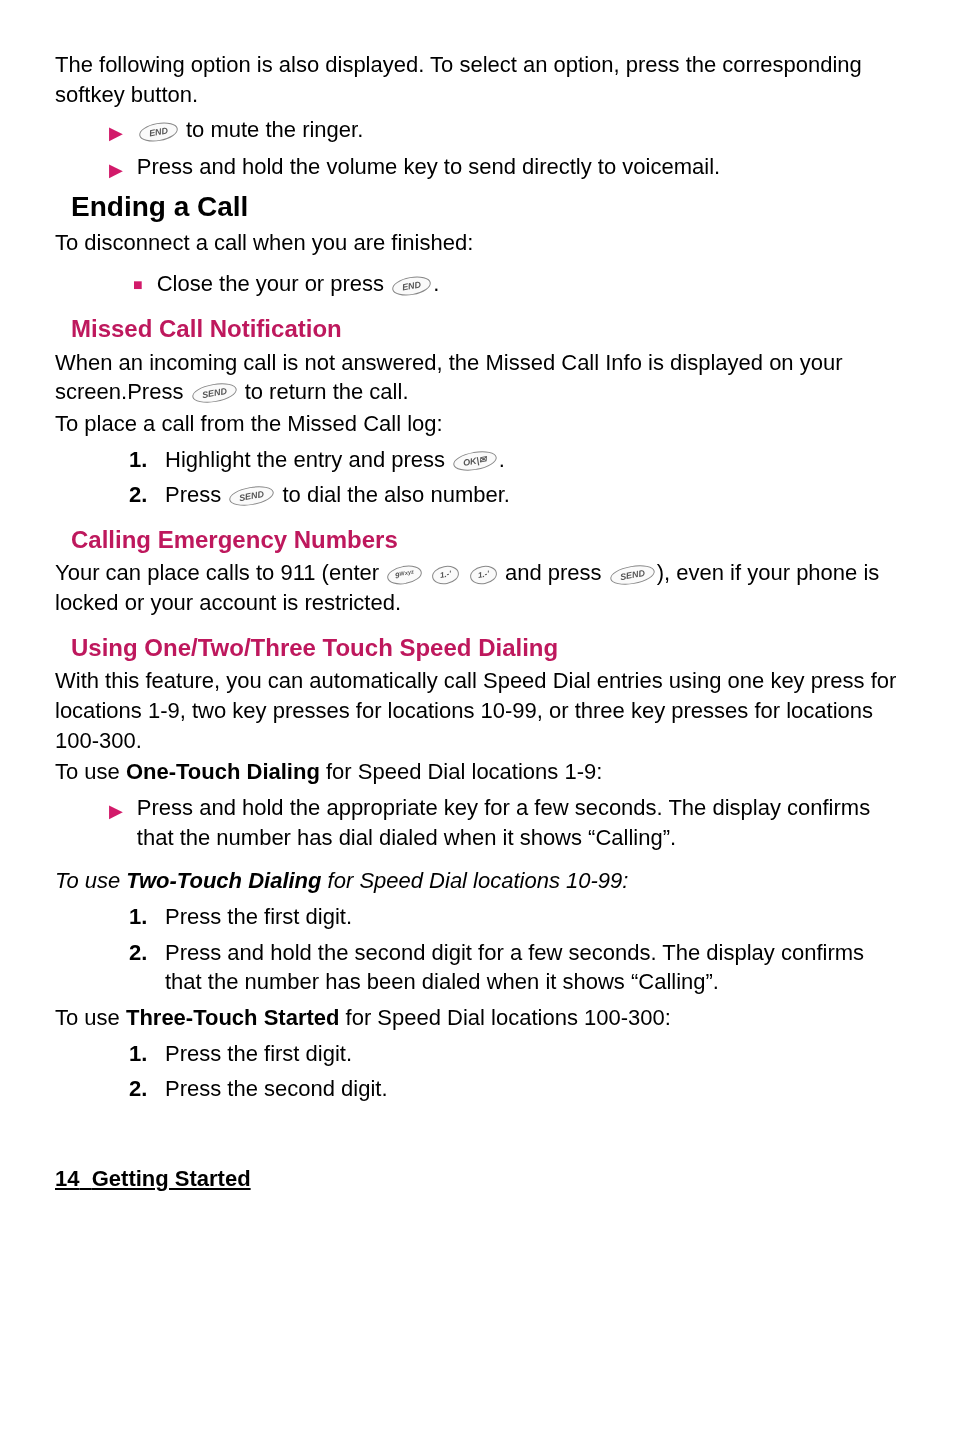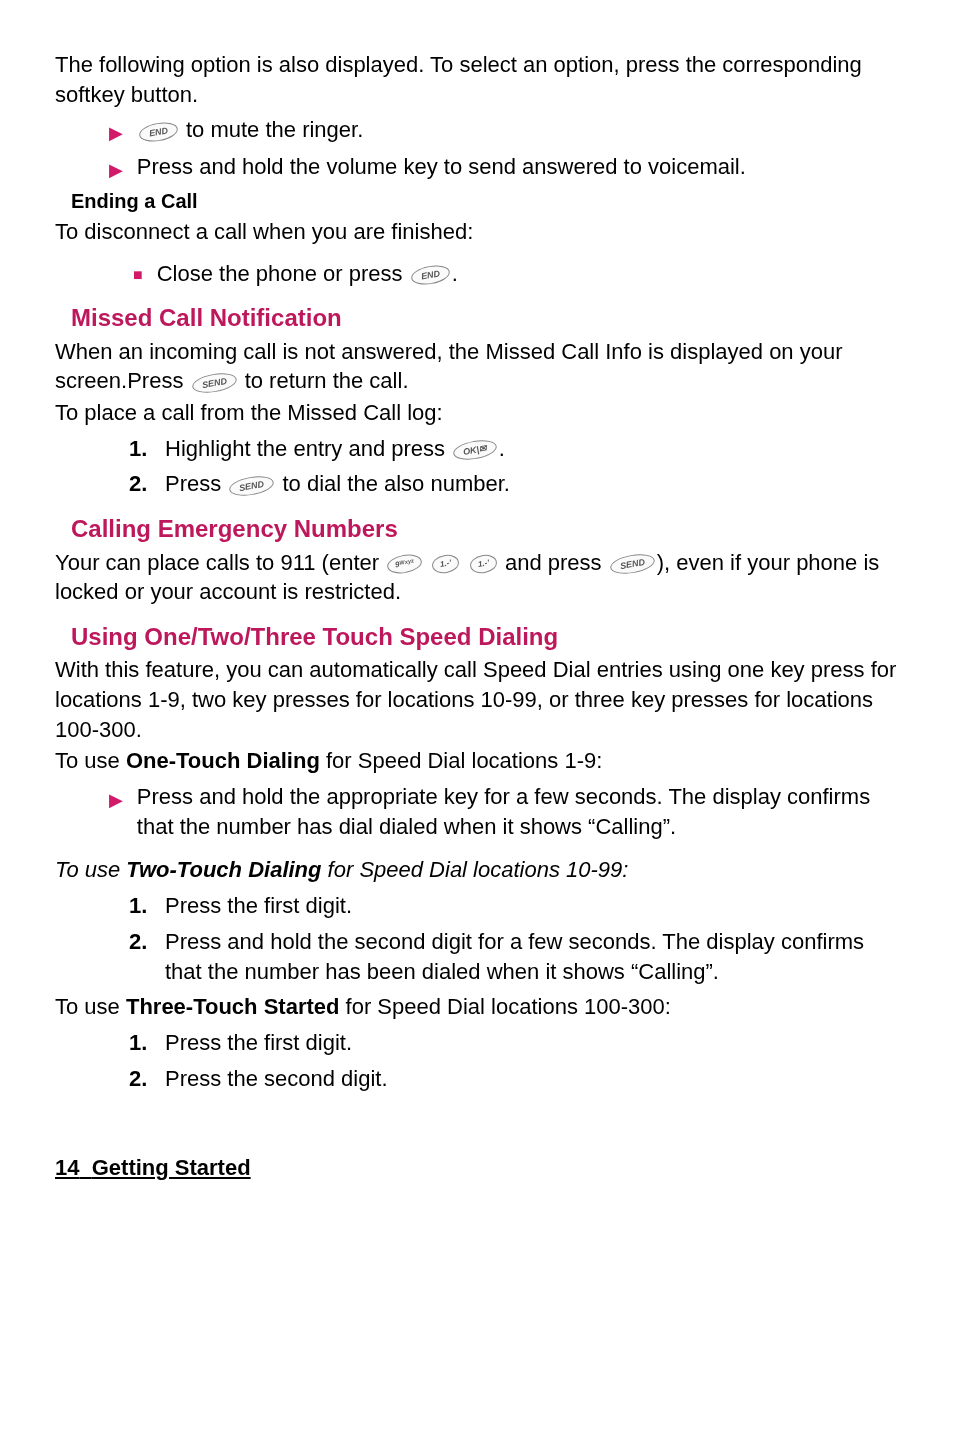--- a/index.html
+++ b/index.html
@@ -9,21 +9,21 @@
     padding: 50px 55px 40px 55px;
     width: 954px;
     box-sizing: border-box;
     color: #000;
     line-height: 1.35;
     font-size: 22px;
   }
   p { margin: 0 0 2px 0; }
   .heading-black {
     font-weight: 700;
-    font-size: 20px;
+    font-size: 28px;
     margin: 4px 0 2px 16px;
     font-stretch: condensed;
   }
   .heading-red {
     color: #be185d;
     font-weight: 700;
     font-size: 24px;
     margin: 14px 0 2px 16px;
     font-stretch: condensed;
   }
@@ -98,30 +98,30 @@
 
 <div class="arrow-bullet">
   <span class="marker">▶</span>
   <span class="content">
     <span class="key-oval">END</span><span> to mute the ringer.</span>
   </span>
 </div>
 
 <div class="arrow-bullet">
   <span class="marker">▶</span>
-  <span class="content">Press and hold the volume key to send answered to voicemail.</span>
+  <span class="content">Press and hold the volume key to send directly to voicemail.</span>
 </div>
 
 <div class="heading-black">Ending a Call</div>
 <p>To disconnect a call when you are finished:</p>
 <div class="spacer"></div>
 <div class="square-bullet">
   <span class="marker">■</span>
   <span class="content">
-    <span>Close the phone or press </span><span class="key-oval">END</span><span>.</span>
+    <span>Close the your or press </span><span class="key-oval">END</span><span>.</span>
   </span>
 </div>
 
 <div class="heading-red">Missed Call Notification</div>
 <p>
   <span>When an incoming call is not answered, the Missed Call Info is displayed on your screen.Press </span><span class="key-oval">SEND</span><span> to return the call.</span>
 </p>
 <p>To place a call from the Missed Call log:</p>
 
 <div class="num-item">

